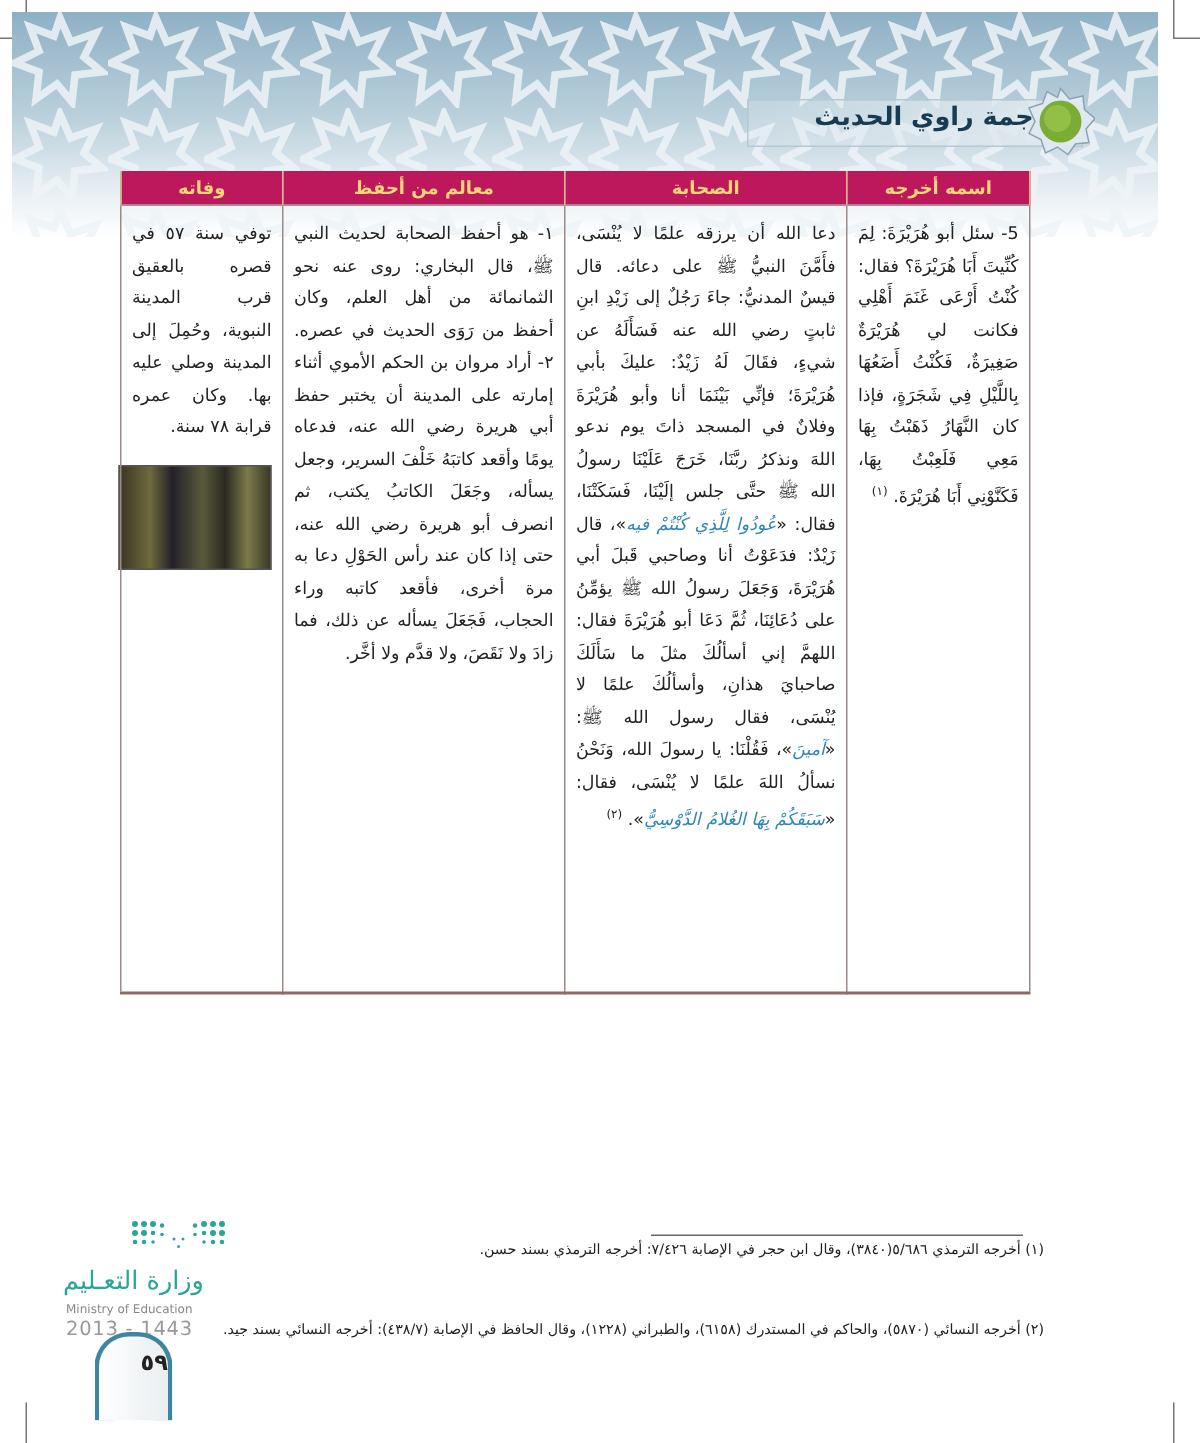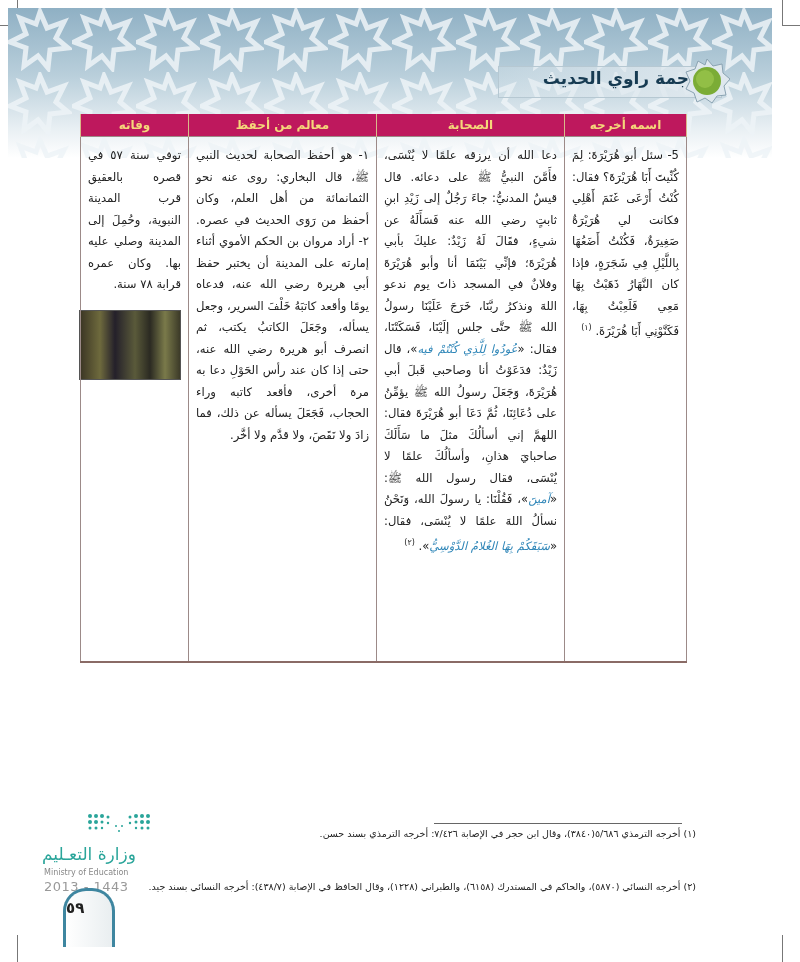--- a/index.html
+++ b/index.html
@@ -52,21 +52,21 @@
   .fn { position:absolute; right:104px; direction:rtl; font-size:9.5px; color:#222; white-space:nowrap; }
   .moe-dots { position:absolute; left:86px; top:812px; width:66px; height:22px; }
   .moe-ar { position:absolute; left:42px; top:844px; font-size:17px; color:#2aa59a; font-family:"DejaVu Sans", sans-serif; }
   .moe-en { position:absolute; left:44px; top:868px; font-size:8px; color:#888; }
   .moe-year { position:absolute; left:44px; top:879px; font-size:13px; color:#999; letter-spacing:0.5px; }
   .page-tab {
     position:absolute; left:63px; top:888px; width:46px; height:56px;
     border:3px solid #3e86a0; border-bottom:none; border-radius:23px 23px 0 0;
     background:linear-gradient(90deg,#fff,#e9eef0);
   }
-  .page-num { position:absolute; left:0; width:100%; top:8px; text-align:left; font-size:15px; font-weight:bold; color:#222; }
+  .page-num { position:absolute; left:0; width:100%; top:8px; text-align:right; font-size:15px; font-weight:bold; color:#222; }
 </style>
 </head>
 <body>
 
 <div class="crop" style="left:17px;top:0;width:1px;height:26px;"></div>
 <div class="crop" style="left:0;top:25px;width:18px;height:1px;"></div>
 <div class="crop" style="left:782px;top:0;width:1px;height:26px;"></div>
 <div class="crop" style="left:782px;top:25px;width:18px;height:1px;"></div>
 <div class="crop" style="left:17px;top:935px;width:1px;height:27px;"></div>
 <div class="crop" style="left:782px;top:935px;width:1px;height:27px;"></div>

